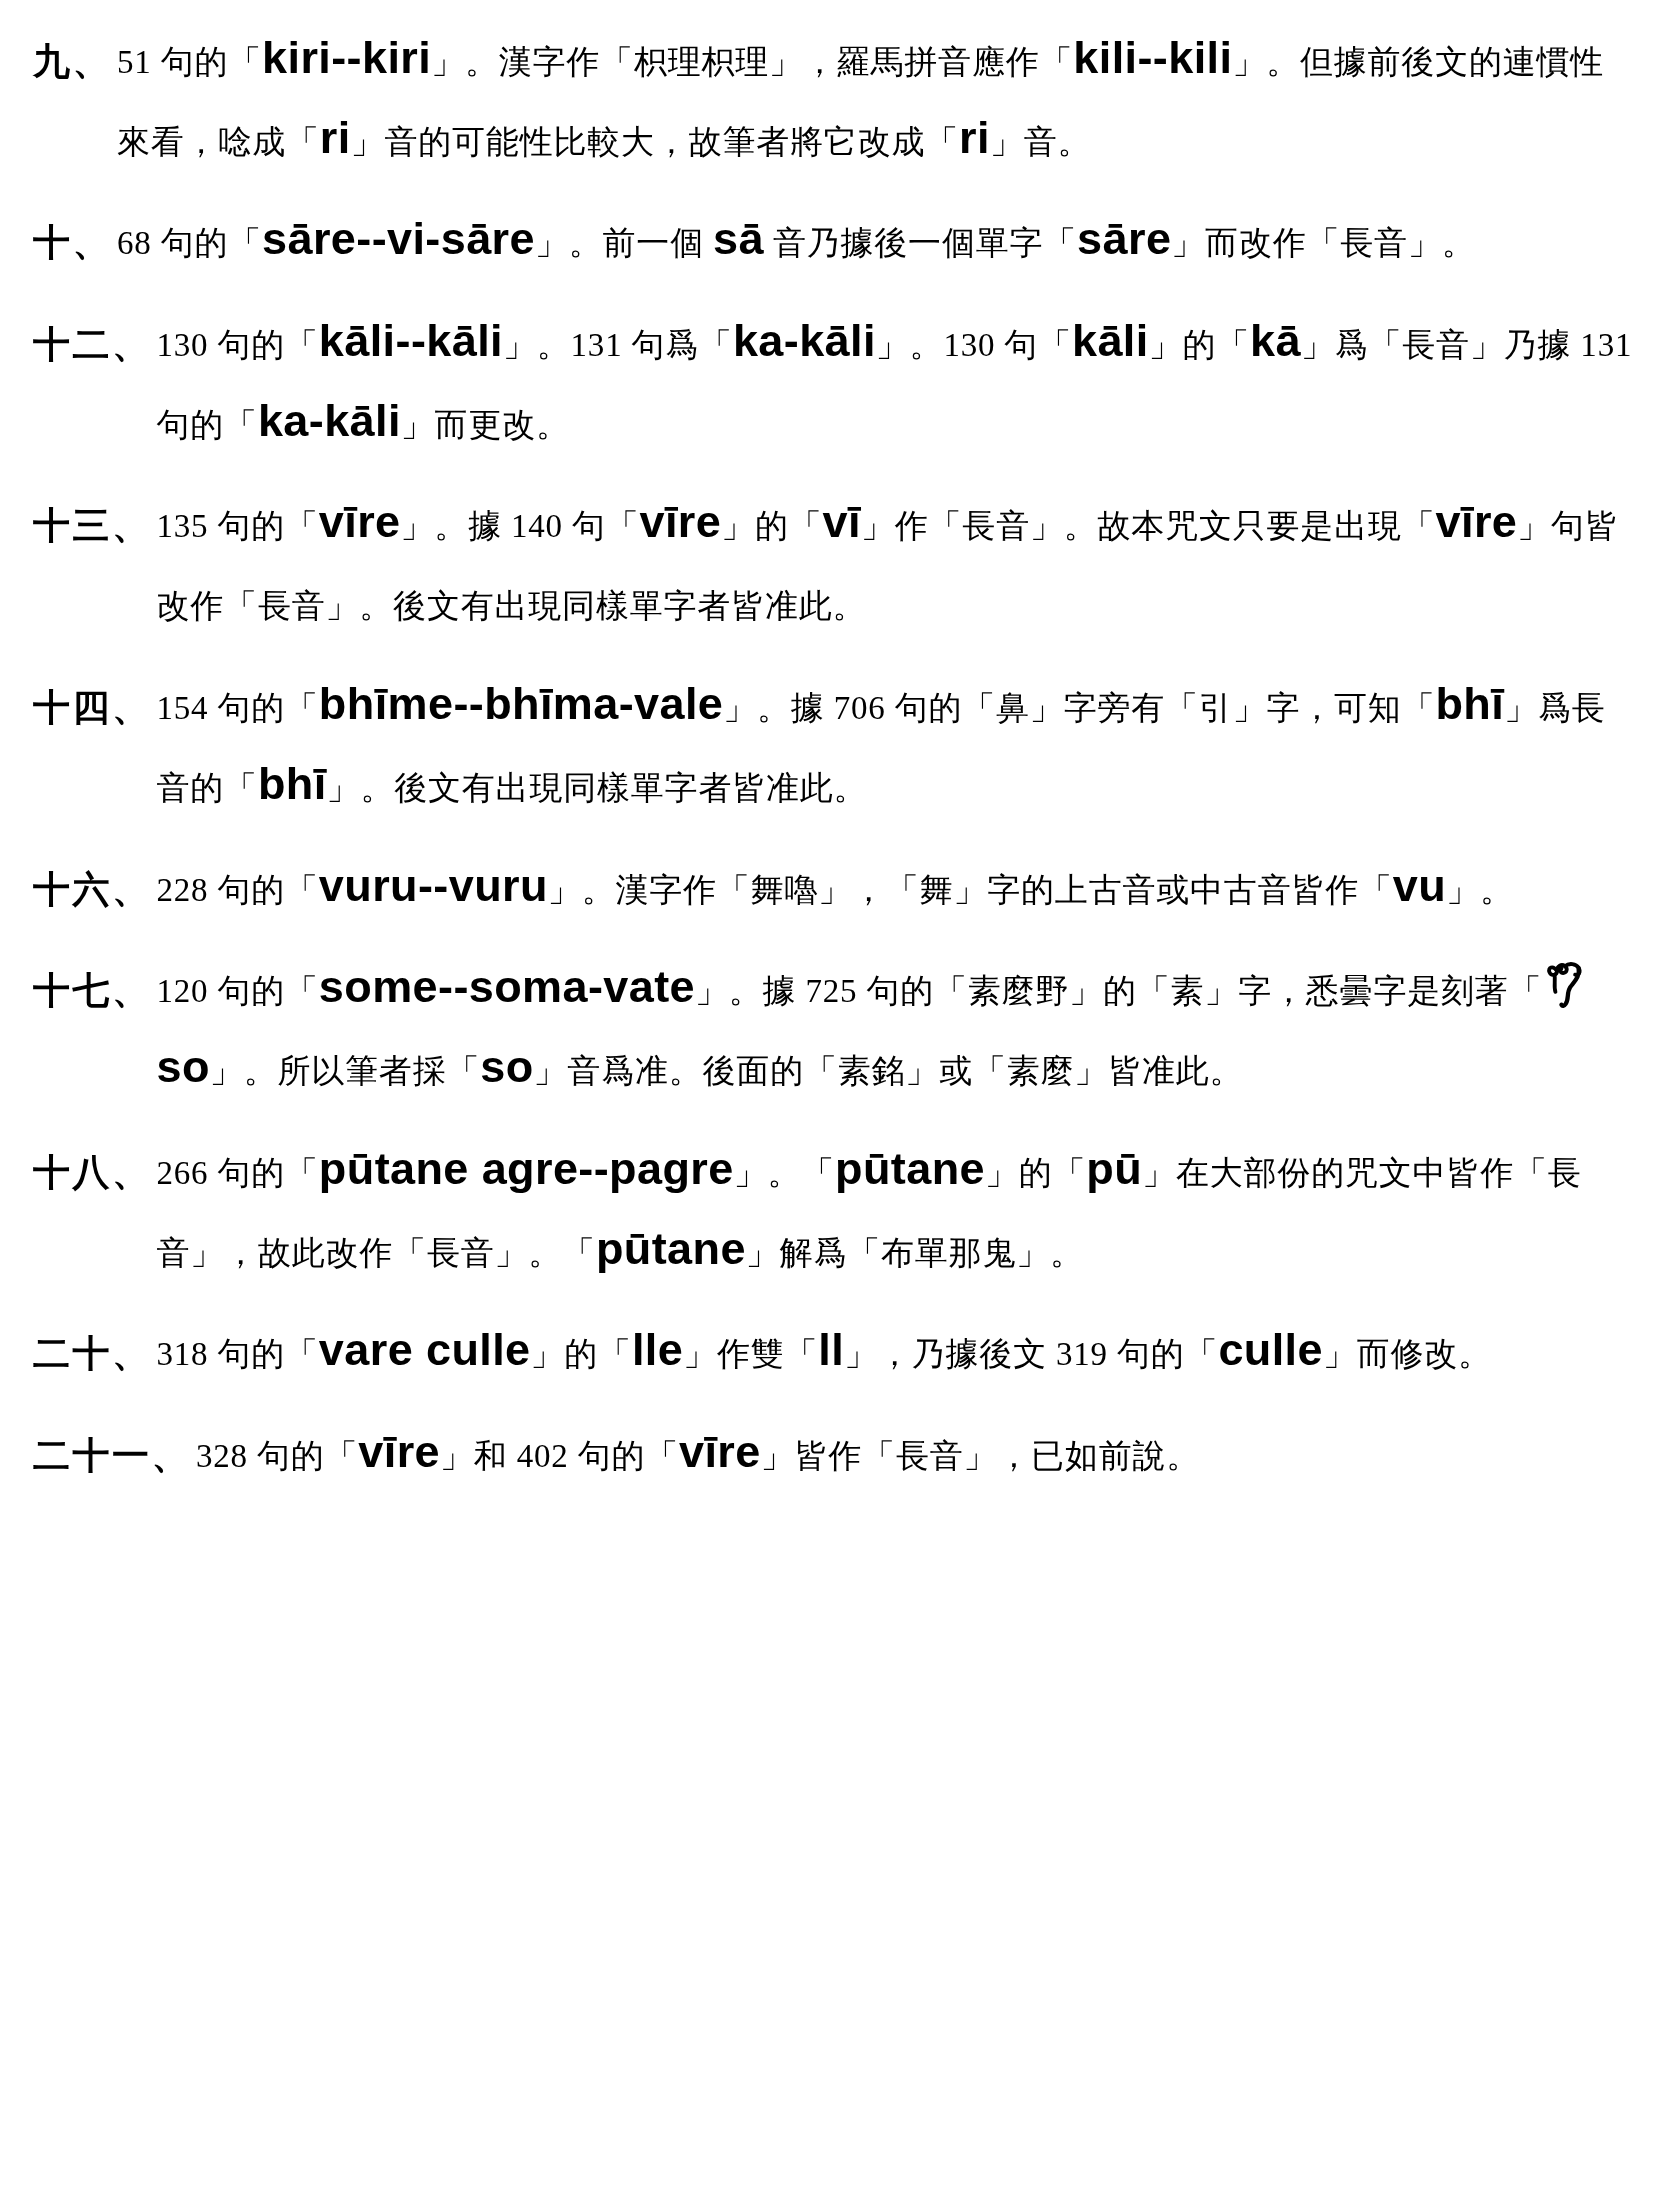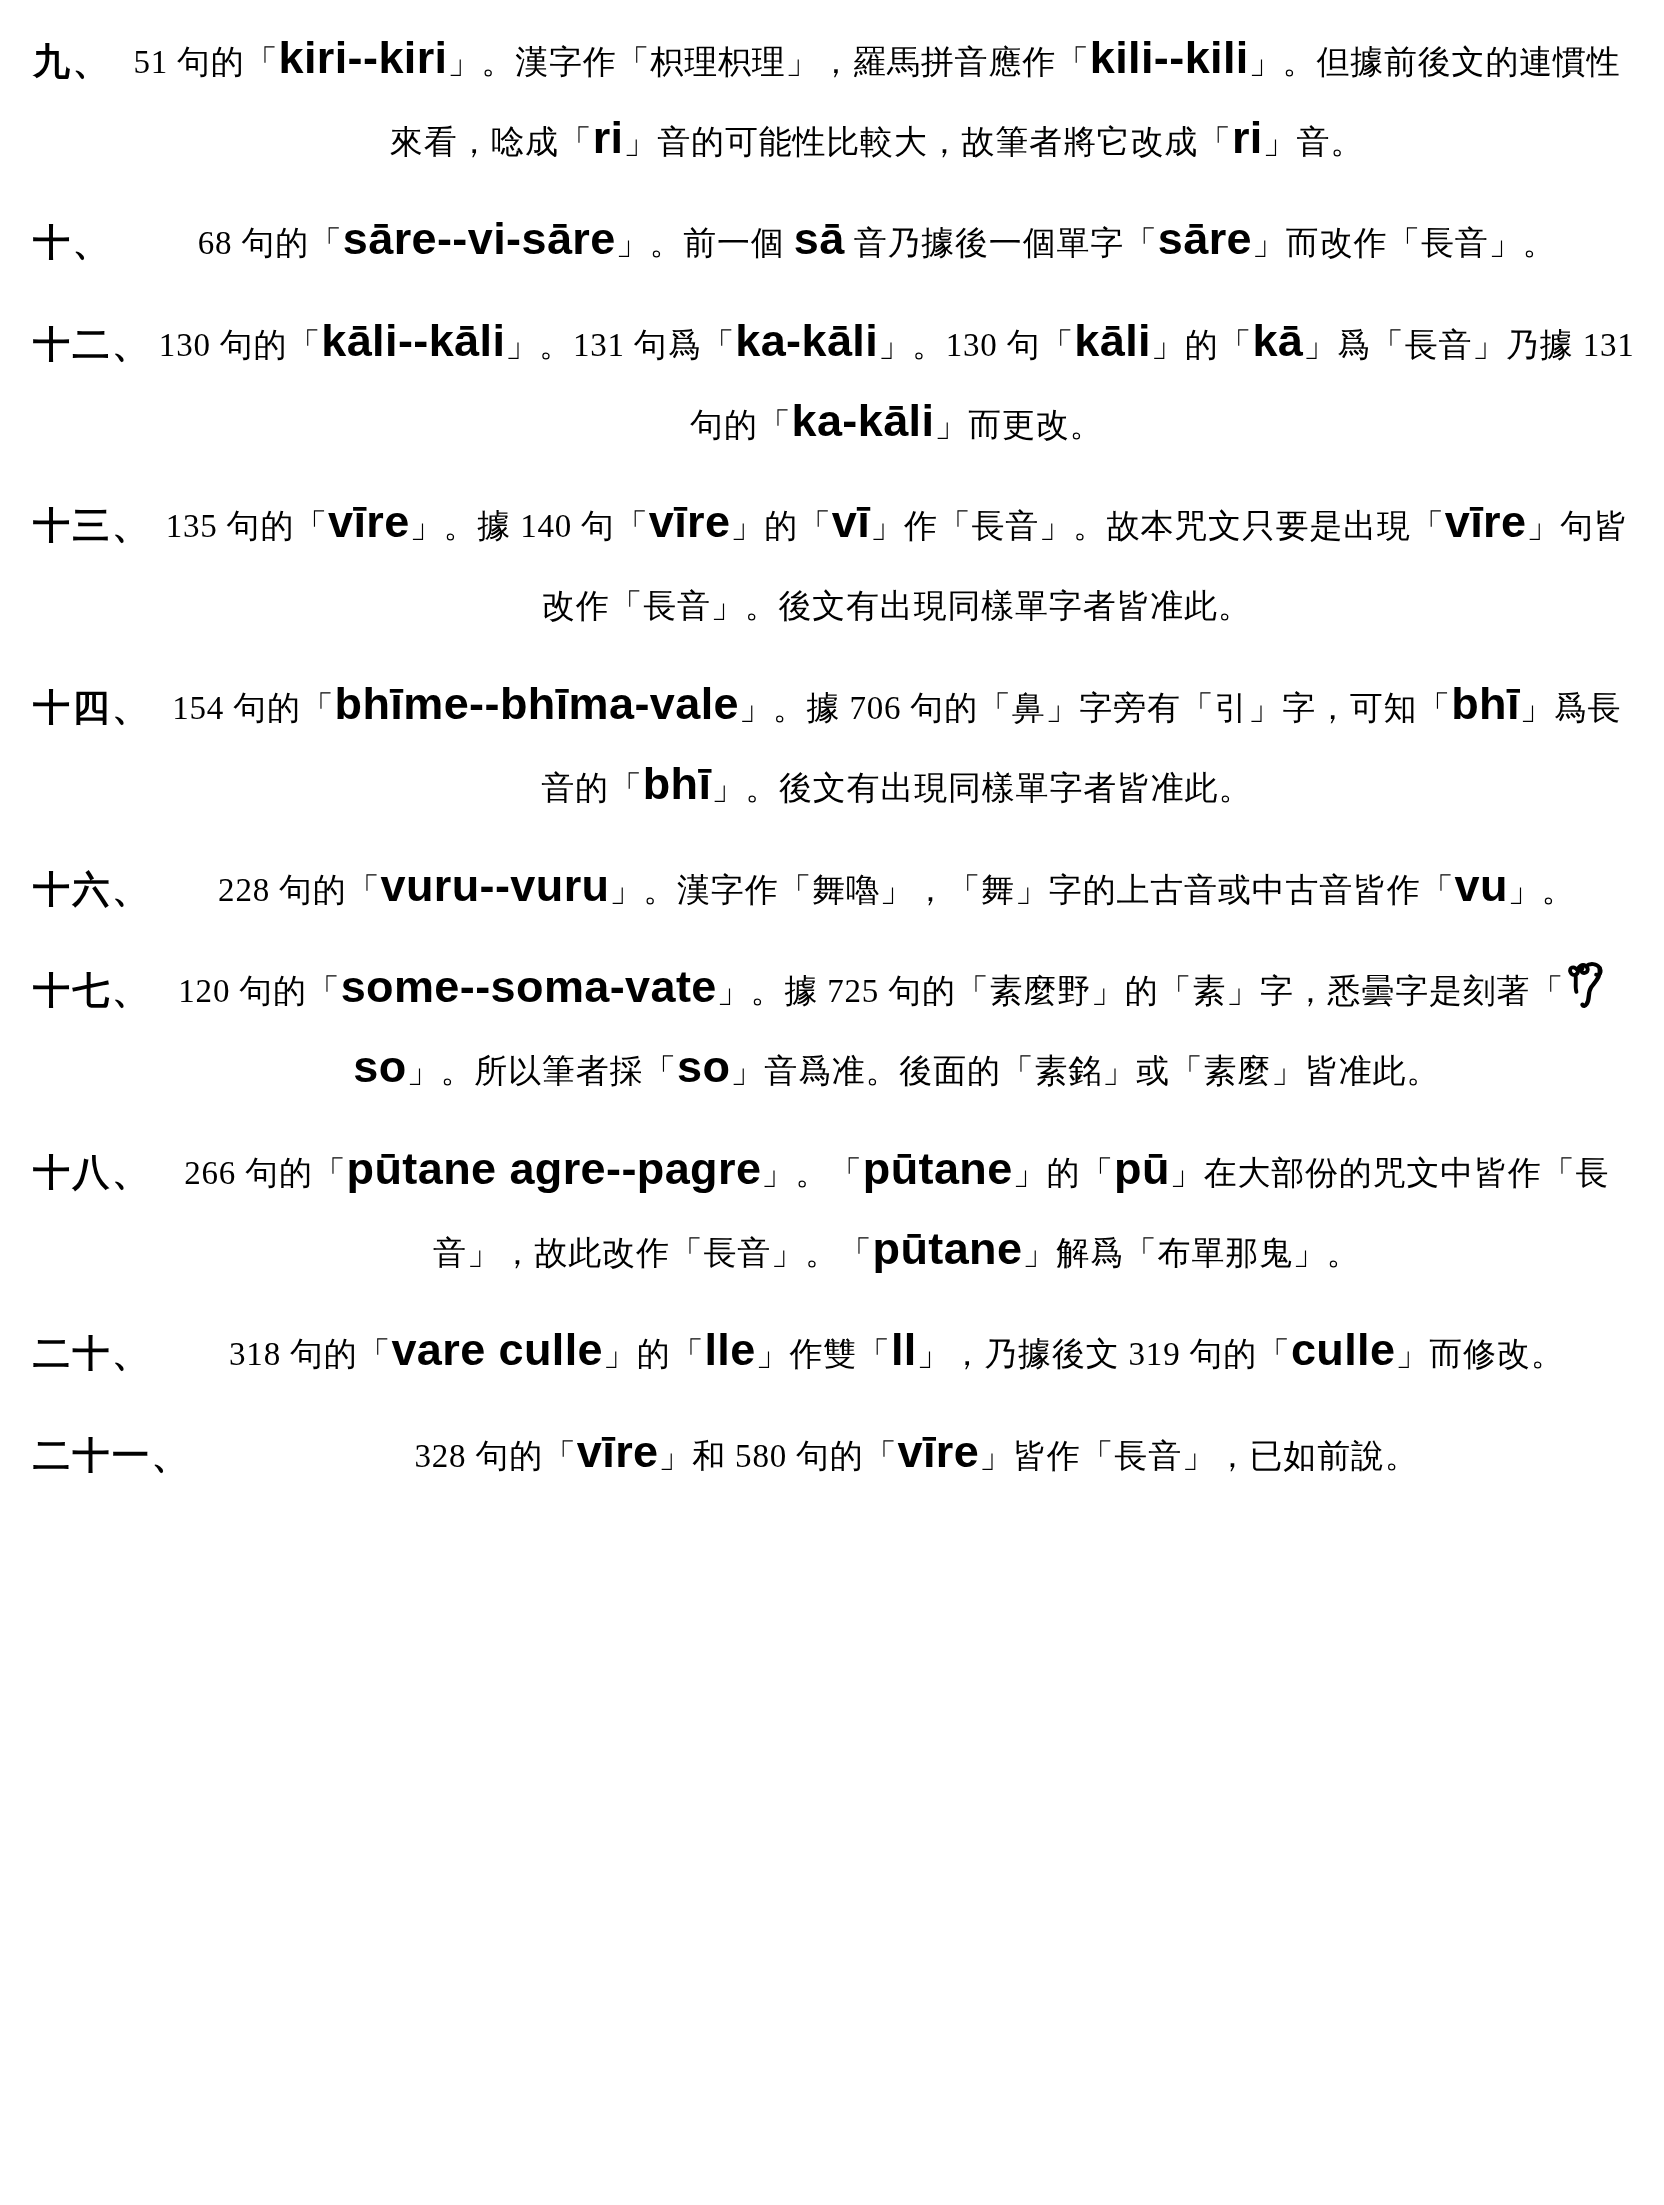--- a/index.html
+++ b/index.html
@@ -30,21 +30,21 @@
     letter-spacing: 2.5px;
     padding-right: 5px;
     white-space: nowrap;
     font-family: "Liberation Serif", "DejaVu Serif", serif;
   }
   .content {
     flex: 1 1 auto;
     font-size: 33px;
     line-height: 80px;
     letter-spacing: 0.8px;
-    text-align: center;
+    text-align: left;
   }
   .cn {
     font-family: "Liberation Serif", "DejaVu Serif", serif;
   }
   .lat {
     font-family: "Liberation Sans", "DejaVu Sans", sans-serif;
     font-weight: bold;
     font-size: 45px;
     line-height: 1;
     letter-spacing: 0.4px;
@@ -102,17 +102,17 @@
       <div class="item">
         <span class="num">十八、</span>
         <span class="content"><span class="cn">266 句的「</span><span class="lat">pūtane agre--pagre</span><span class="cn">」。「</span><span class="lat">pūtane</span><span class="cn">」的「</span><span class="lat">pū</span><span class="cn">」在大部份的咒文中皆作「長音」，故此改作「長音」。「</span><span class="lat">pūtane</span><span class="cn">」解爲「布單那鬼」。</span></span>
       </div>
       <div class="item">
         <span class="num">二十、</span>
         <span class="content"><span class="cn">318 句的「</span><span class="lat">vare culle</span><span class="cn">」的「</span><span class="lat">lle</span><span class="cn">」作雙「</span><span class="lat">ll</span><span class="cn">」，乃據後文 319 句的「</span><span class="lat">culle</span><span class="cn">」而修改。</span></span>
       </div>
       <div class="item">
         <span class="num">二十一、</span>
-        <span class="content"><span class="cn">328 句的「</span><span class="lat">vīre</span><span class="cn">」和 580 句的「</span><span class="lat">vīre</span><span class="cn">」皆作「長音」，已如前說。</span></span>
+        <span class="content"><span class="cn">328 句的「</span><span class="lat">vīre</span><span class="cn">」和 402 句的「</span><span class="lat">vīre</span><span class="cn">」皆作「長音」，已如前說。</span></span>
       </div>
     </div>
 </div>
 
 
 </body></html>

